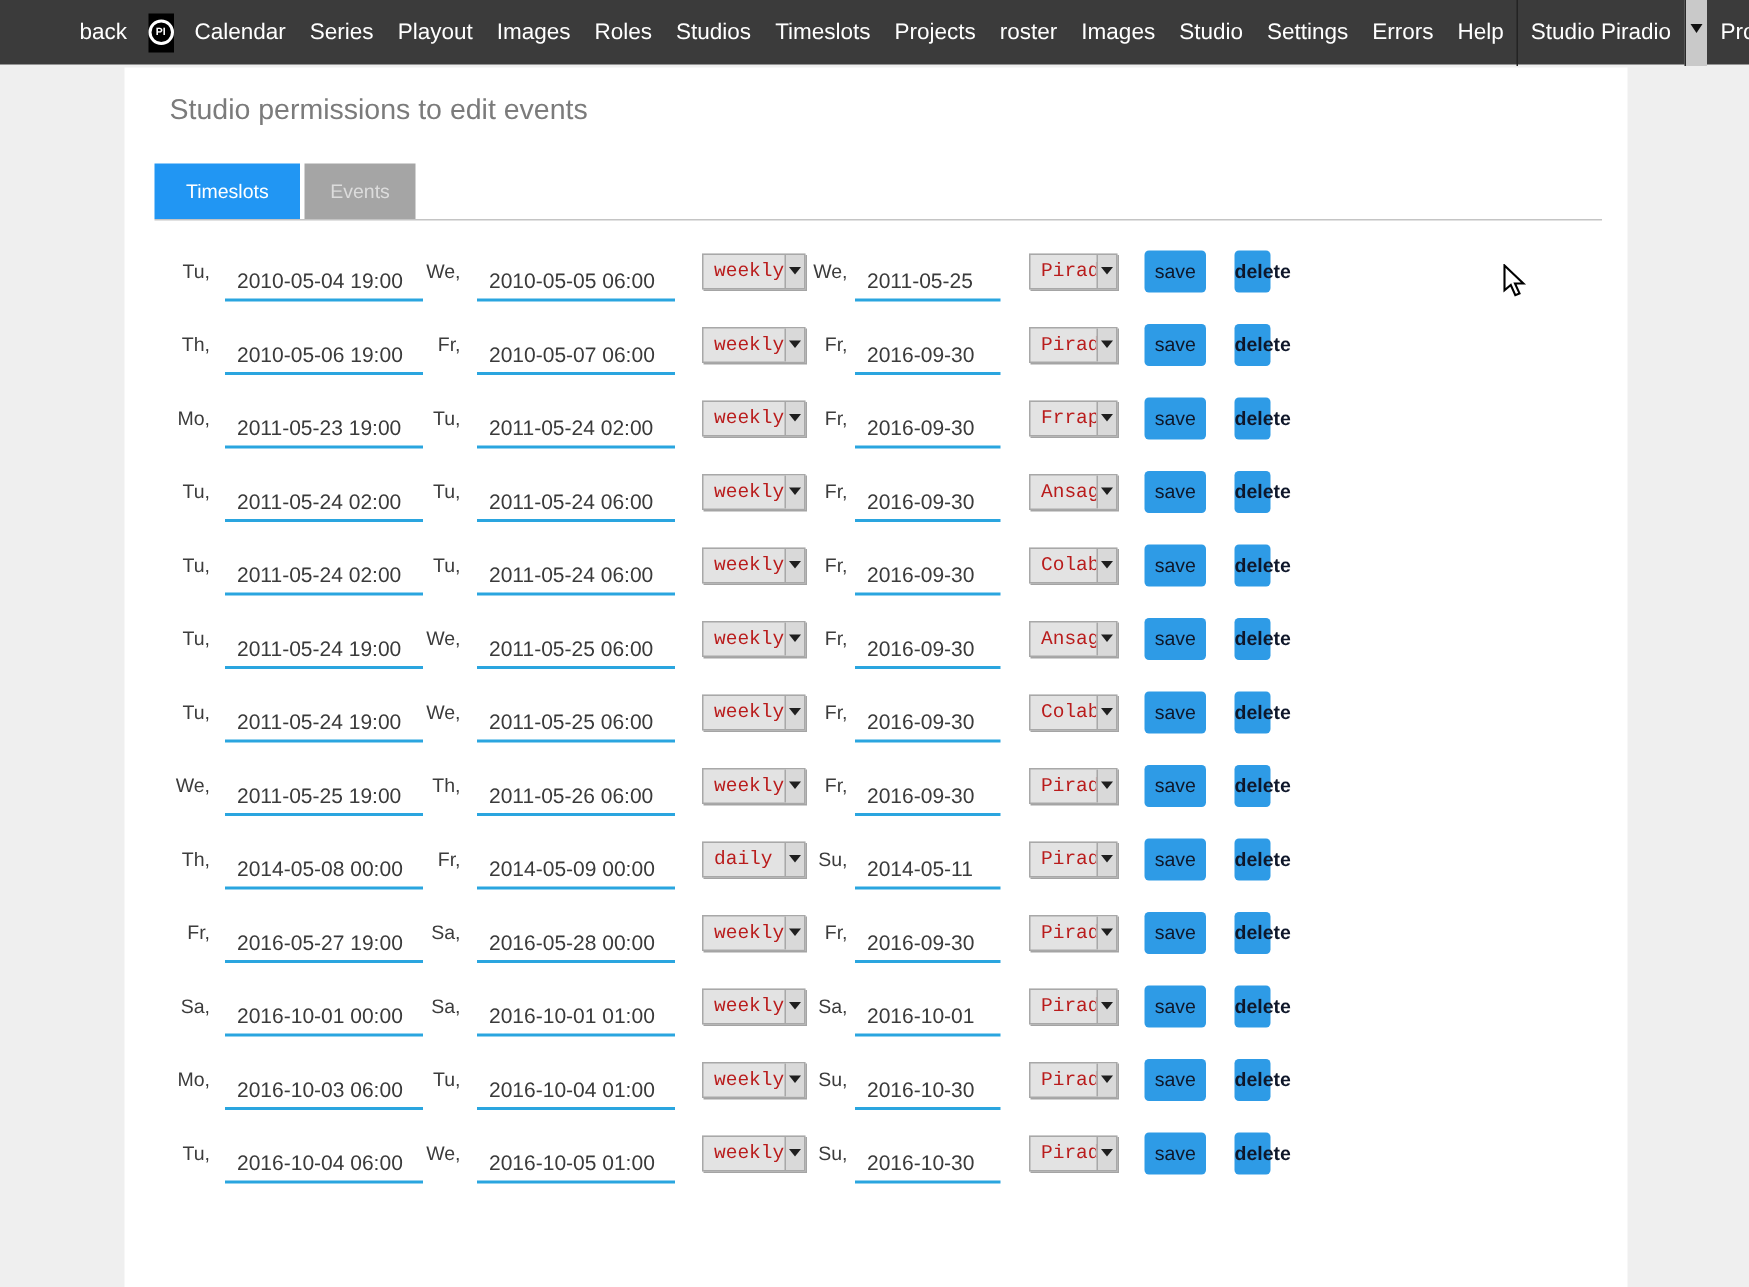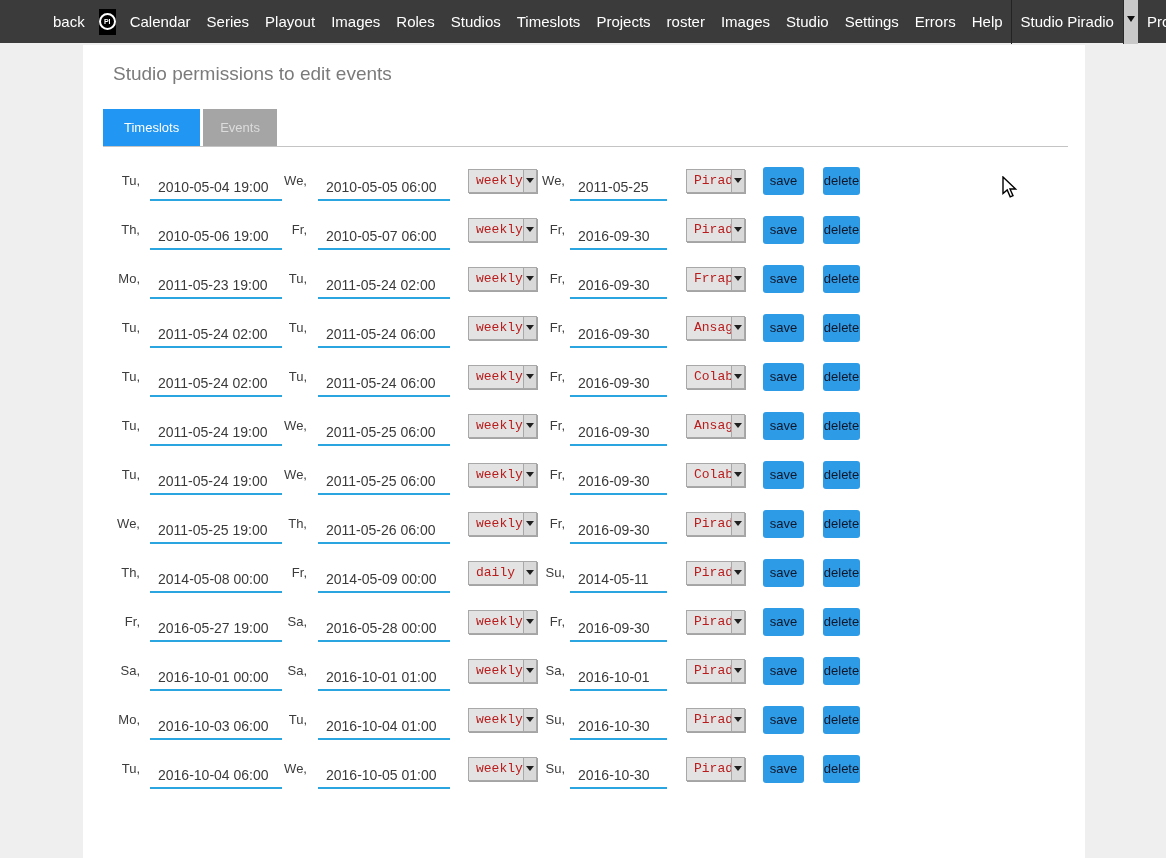--- a/index.html
+++ b/index.html
@@ -76,21 +76,21 @@
   .sel-studio{width:59px;margin-left:19px;}
   .sel-label{flex:1;font-size:13px;color:#b91c1c;padding-left:7px;
        white-space:nowrap;overflow:hidden;font-family:Liberation Mono, monospace;}
   .sel-btn{width:13px;align-self:stretch;border-left:1px solid #a8a8a8;
        background:#d9d9d9;display:flex;align-items:center;justify-content:center;}
   .sel-btn::after{content:"";width:0;height:0;border-left:4px solid transparent;
        border-right:4px solid transparent;border-top:5px solid #1f1f1f;}
   .btn{height:28px;border:none;border-radius:3px;background:var(--button);
        color:#0f172a;font-size:13px;font-family:inherit;cursor:pointer;padding:0;}
   .btn-save{margin-left:18px;width:41px;}
-  .btn-delete{margin-left:19px;width:37px;}
+  .btn-delete{margin-left:19px;width:24px;font-weight:bold;}
   
   .cursor{position:absolute;left:1002px;top:176px;pointer-events:none;z-index:10;}
 </style>
 </head>
 <body>
 
 <div class="navbar">
   <span class="nav-item nav-back">back</span>
   <span class="logo">
     <span class="logo-circle">PI</span>

